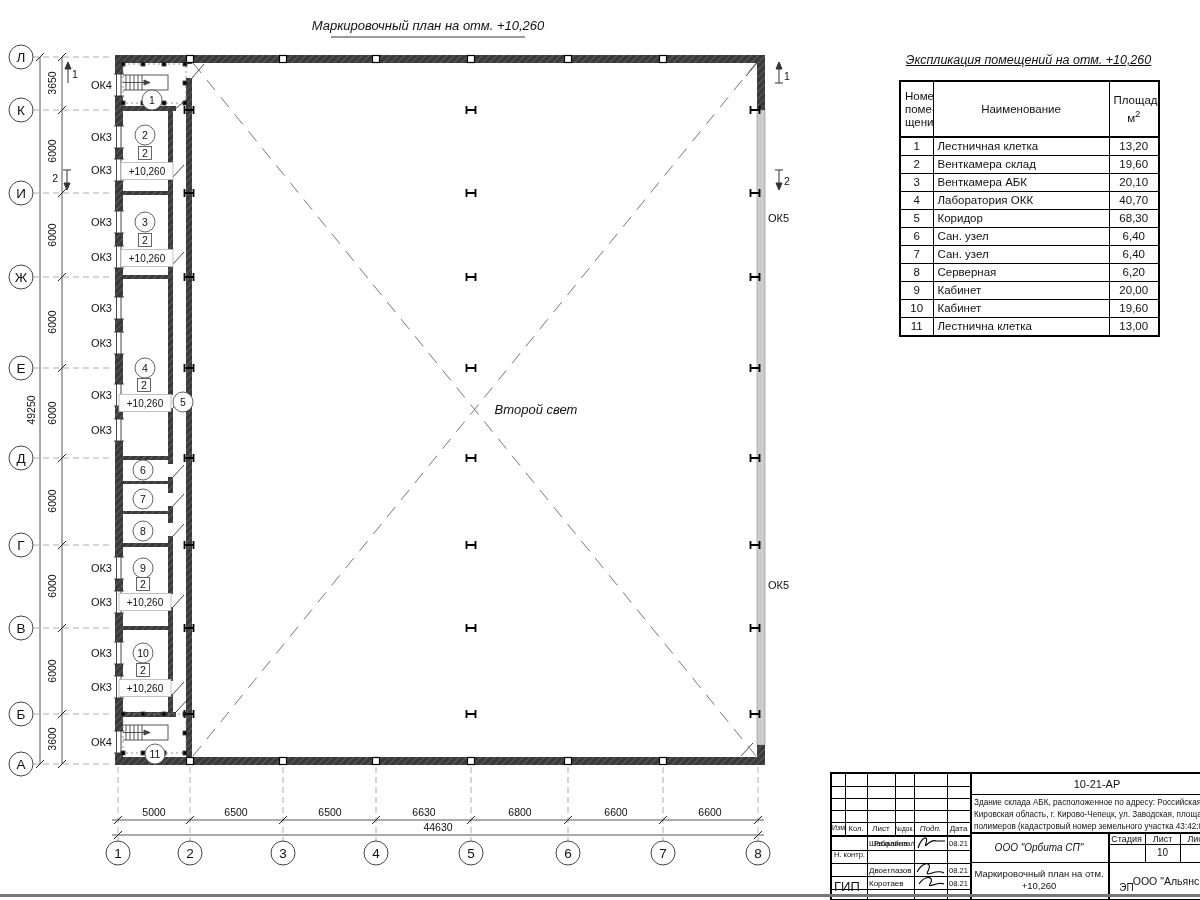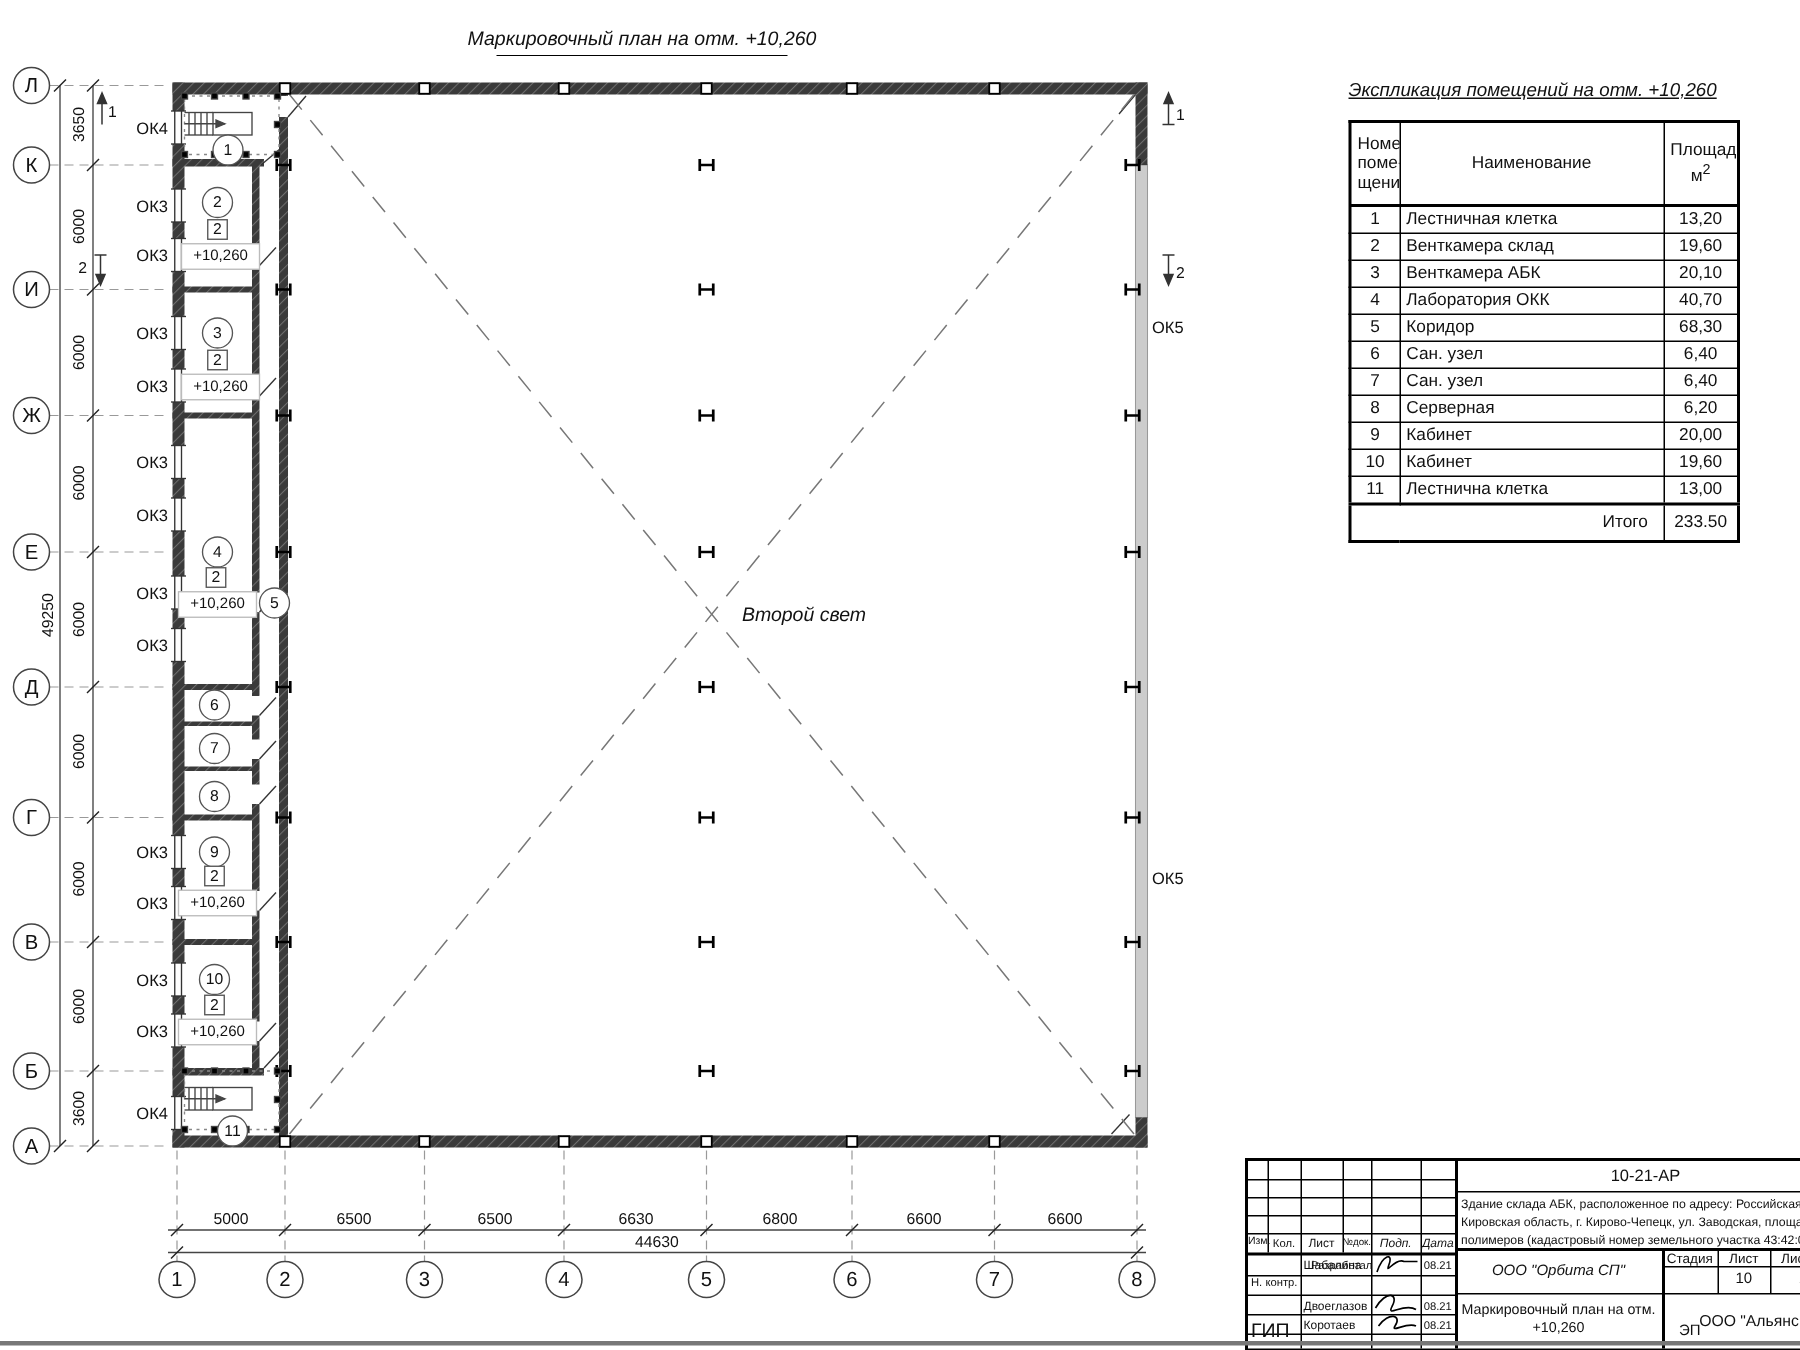--- a/index.html
+++ b/index.html
@@ -10,21 +10,21 @@
   .rc{font-size:10.5px;text-anchor:middle;dominant-baseline:central;}
   .dm{font-size:10.5px;text-anchor:middle;}
   .ok{font-size:11px;text-anchor:end;}
   .oks{font-size:11px;text-anchor:start;}
   .el{font-size:10px;text-anchor:middle;dominant-baseline:central;}
   .sm{font-size:10.5px;}
   .ttl{font-size:13px;font-style:italic;text-anchor:middle;}
   .sl{font-size:13px;font-style:italic;text-anchor:middle;}
 
   
-  .sched-title{position:absolute;left:899px;top:53px;width:259px;
+  .sched-title{position:absolute;left:899px;top:53px;width:259px;text-align:center;
     font-size:12.5px;font-style:italic;text-decoration:underline;}
   table.sched{position:absolute;left:899px;top:80px;border-collapse:collapse;table-layout:fixed;
     width:259px;font-size:11.5px;border:2px solid #000;}
   table.sched td{border:1px solid #000;padding:0 4px;height:17px;line-height:17px;
     overflow:hidden;white-space:nowrap;}
   table.sched tr.hd td{border-bottom:2px solid #000;height:54px;text-align:center;
     line-height:13px;vertical-align:middle;white-space:normal;}
   table.sched td.c{text-align:center;padding:0 2px;}
   table.sched tr.tot td{border-top:2px solid #000;height:23px;line-height:23px;}
   table.sched tr.tot td.lbl{text-align:right;padding-right:10px;}
@@ -499,24 +499,20 @@
   <tr>
           <td class="c">10</td>
           <td>Кабинет</td>
           <td class="c">19,60</td>
         </tr>
   <tr>
           <td class="c">11</td>
           <td>Лестнична клетка</td>
           <td class="c">13,00</td>
         </tr>
-  <tr class="tot">
-    <td class="lbl" colspan="2">Итого</td>
-    <td class="c">233.50</td>
-  </tr>
 </tbody>
     </table>
 
 
 <div class="tb">
 
   <div class="vl" style="left:13px;top:0;height:61px;"></div>
   <div class="vl" style="left:35px;top:0;height:125px;"></div>
   <div class="vl" style="left:63px;top:0;height:61px;"></div>
   <div class="vl" style="left:82px;top:0;height:125px;"></div>
@@ -538,21 +534,21 @@
   <div class="hl" style="left:138px;top:88px;width:254px;"></div>
   <div class="vl2" style="left:276px;top:58px;height:67px;"></div>
   <div class="vl" style="left:313px;top:58px;height:30px;"></div>
   <div class="vl" style="left:348px;top:58px;height:30px;"></div>
 
   <div class="tbt ctr" style="left:0;top:50px;width:13px;font-size:7px;">Изм.</div>
   <div class="tbt ctr" style="left:13px;top:50px;width:22px;font-size:7.5px;">Кол.</div>
   <div class="tbt ctr" style="left:35px;top:50px;width:28px;font-size:8px;">Лист</div>
   <div class="tbt ctr" style="left:63px;top:51px;width:19px;font-size:6.5px;">№док.</div>
   <div class="tbt ctr" style="left:82px;top:50px;width:33px;font-size:8px;font-style:italic;">Подп.</div>
-  <div class="tbt ctr" style="left:115px;top:50px;width:23px;font-size:8px;font-style:italic;">Дата</div>
+  <div class="tbt ctr" style="left:115px;top:50px;width:23px;font-size:8px;">Дата</div>
 
   <div class="tbt" style="left:2px;top:65px;font-size:7.5px;padding-left:40px;">Разработал</div>
   <div class="tbt" style="left:37px;top:65px;font-size:8px;">Шабалина</div>
   <div class="tbt ctr" style="left:115px;top:65px;width:23px;font-size:7.5px;">08.21</div>
   <div class="tbt" style="left:2px;top:76px;font-size:7.5px;">Н. контр.</div>
   <div class="tbt" style="left:37px;top:92px;font-size:8px;">Двоеглазов</div>
   <div class="tbt ctr" style="left:115px;top:92px;width:23px;font-size:7.5px;">08.21</div>
   <div class="tbt" style="left:2px;top:105px;font-size:13px;text-align:right;">ГИП</div>
   <div class="tbt" style="left:37px;top:105px;font-size:8px;">Коротаев</div>
   <div class="tbt ctr" style="left:115px;top:105px;width:23px;font-size:7.5px;">08.21</div>

